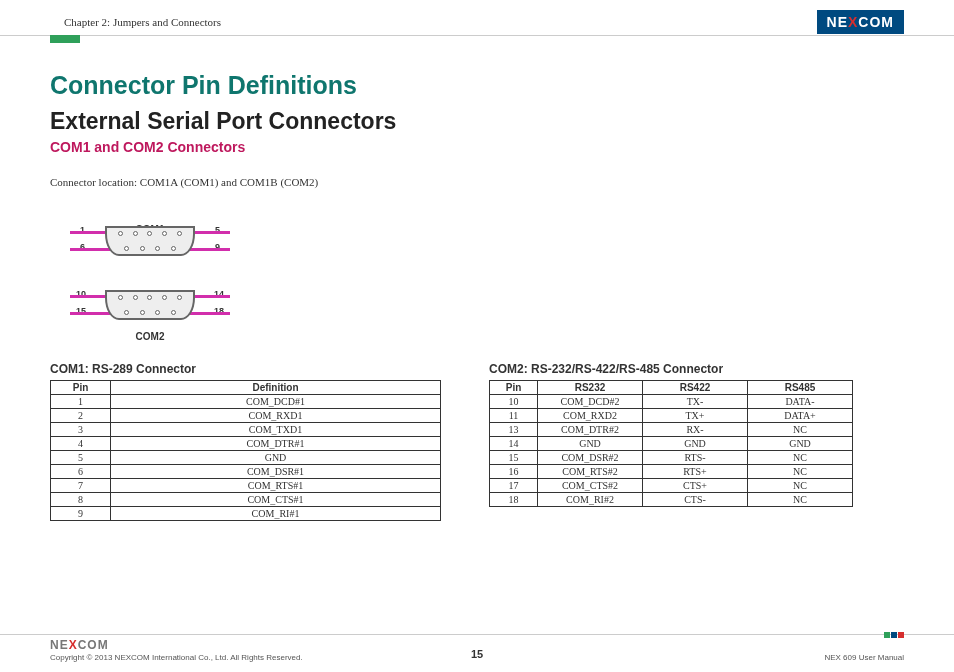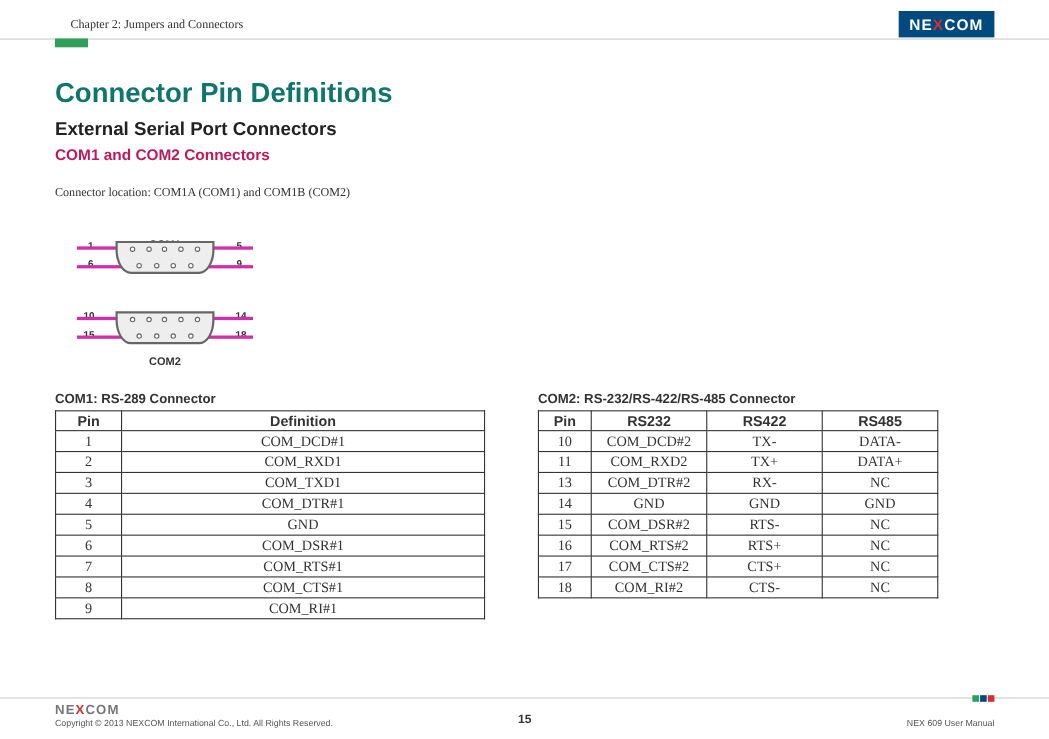--- a/index.html
+++ b/index.html
@@ -45,21 +45,21 @@
   h1 {
     font-family: "Segoe UI Semibold", Arial, sans-serif;
     font-weight: 600;
     font-size: 25px;
     color: #0f766e;
     margin-bottom: 8px;
   }
   h2 {
     font-family: "Segoe UI Semibold", Arial, sans-serif;
     font-weight: 600;
-    font-size: 17px;
+    font-size: 23px;
     color: #222;
     margin-bottom: 4px;
   }
   h3 {
     font-family: "Segoe UI Semibold", Arial, sans-serif;
     font-weight: 600;
     font-size: 14px;
     color: #be185d;
     margin-bottom: 20px;
   }
@@ -129,21 +129,21 @@
   .tbl-wrap { flex: 0 0 auto; }
   .tbl-title {
     font-family: "Segoe UI Semibold", Arial, sans-serif;
     font-weight: 600;
     font-size: 12px;
     margin-bottom: 4px;
   }
   table {
     border-collapse: collapse;
     font-family: Georgia, serif;
-    font-size: 13px;
+    font-size: 10px;
   }
   th, td {
     border: 1px solid #333;
     padding: 1px 0;
     text-align: center;
   }
   th {
     font-family: "Segoe UI Semibold", Arial, sans-serif;
     font-weight: 600;
   }

